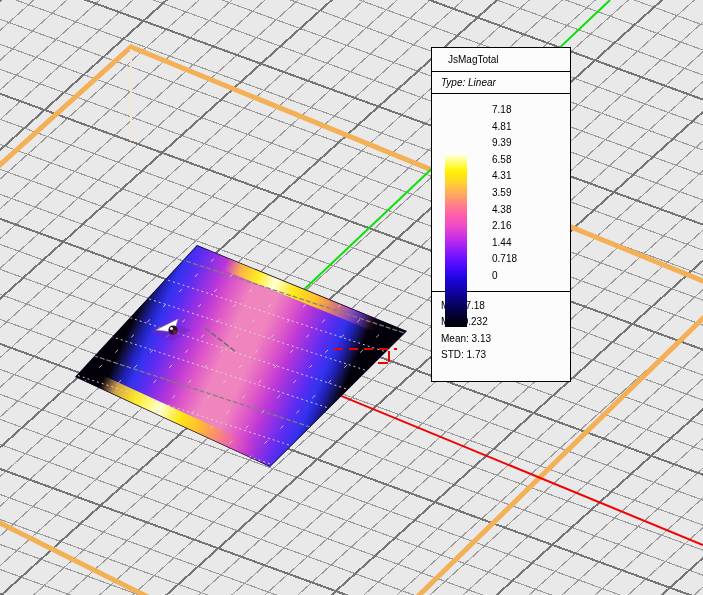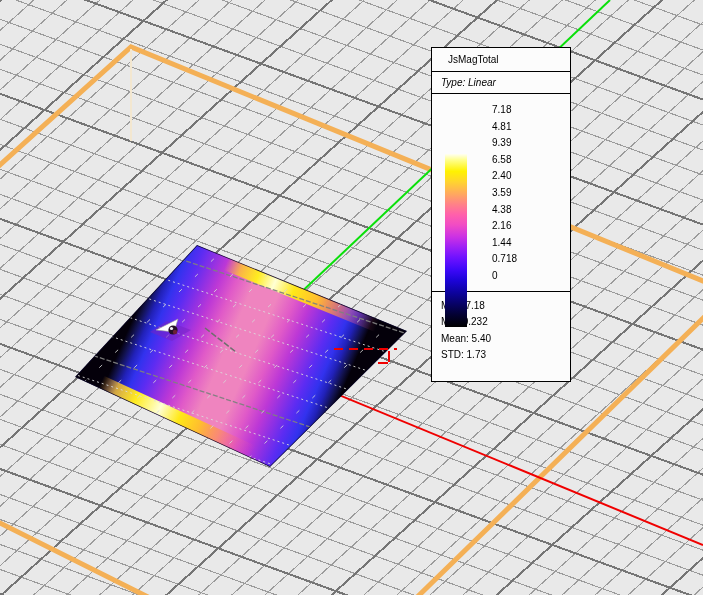--- a/index.html
+++ b/index.html
@@ -176,30 +176,30 @@
   <div class="legend">
     <div class="lg-title">JsMagTotal</div>
     <div class="lg-type">Type: Linear</div>
     <div class="lg-scale">
       <div class="colorbar"></div>
       <div class="ticks">
         <span>7.18</span>
         <span>4.81</span>
         <span>9.39</span>
         <span>6.58</span>
-        <span>2.40</span>
+        <span>4.31</span>
         <span>3.59</span>
         <span>4.38</span>
         <span>2.16</span>
         <span>1.44</span>
         <span>0.718</span>
         <span>0</span>
       </div>
     </div>
     <div class="lg-stats">
       <div>Max: 7.18</div>
       <div>Min: 0.232</div>
-      <div>Mean: 5.40</div>
+      <div>Mean: 3.13</div>
       <div>STD: 1.73</div>
     </div>
   </div>
 
 </div>
 
 </body></html>

